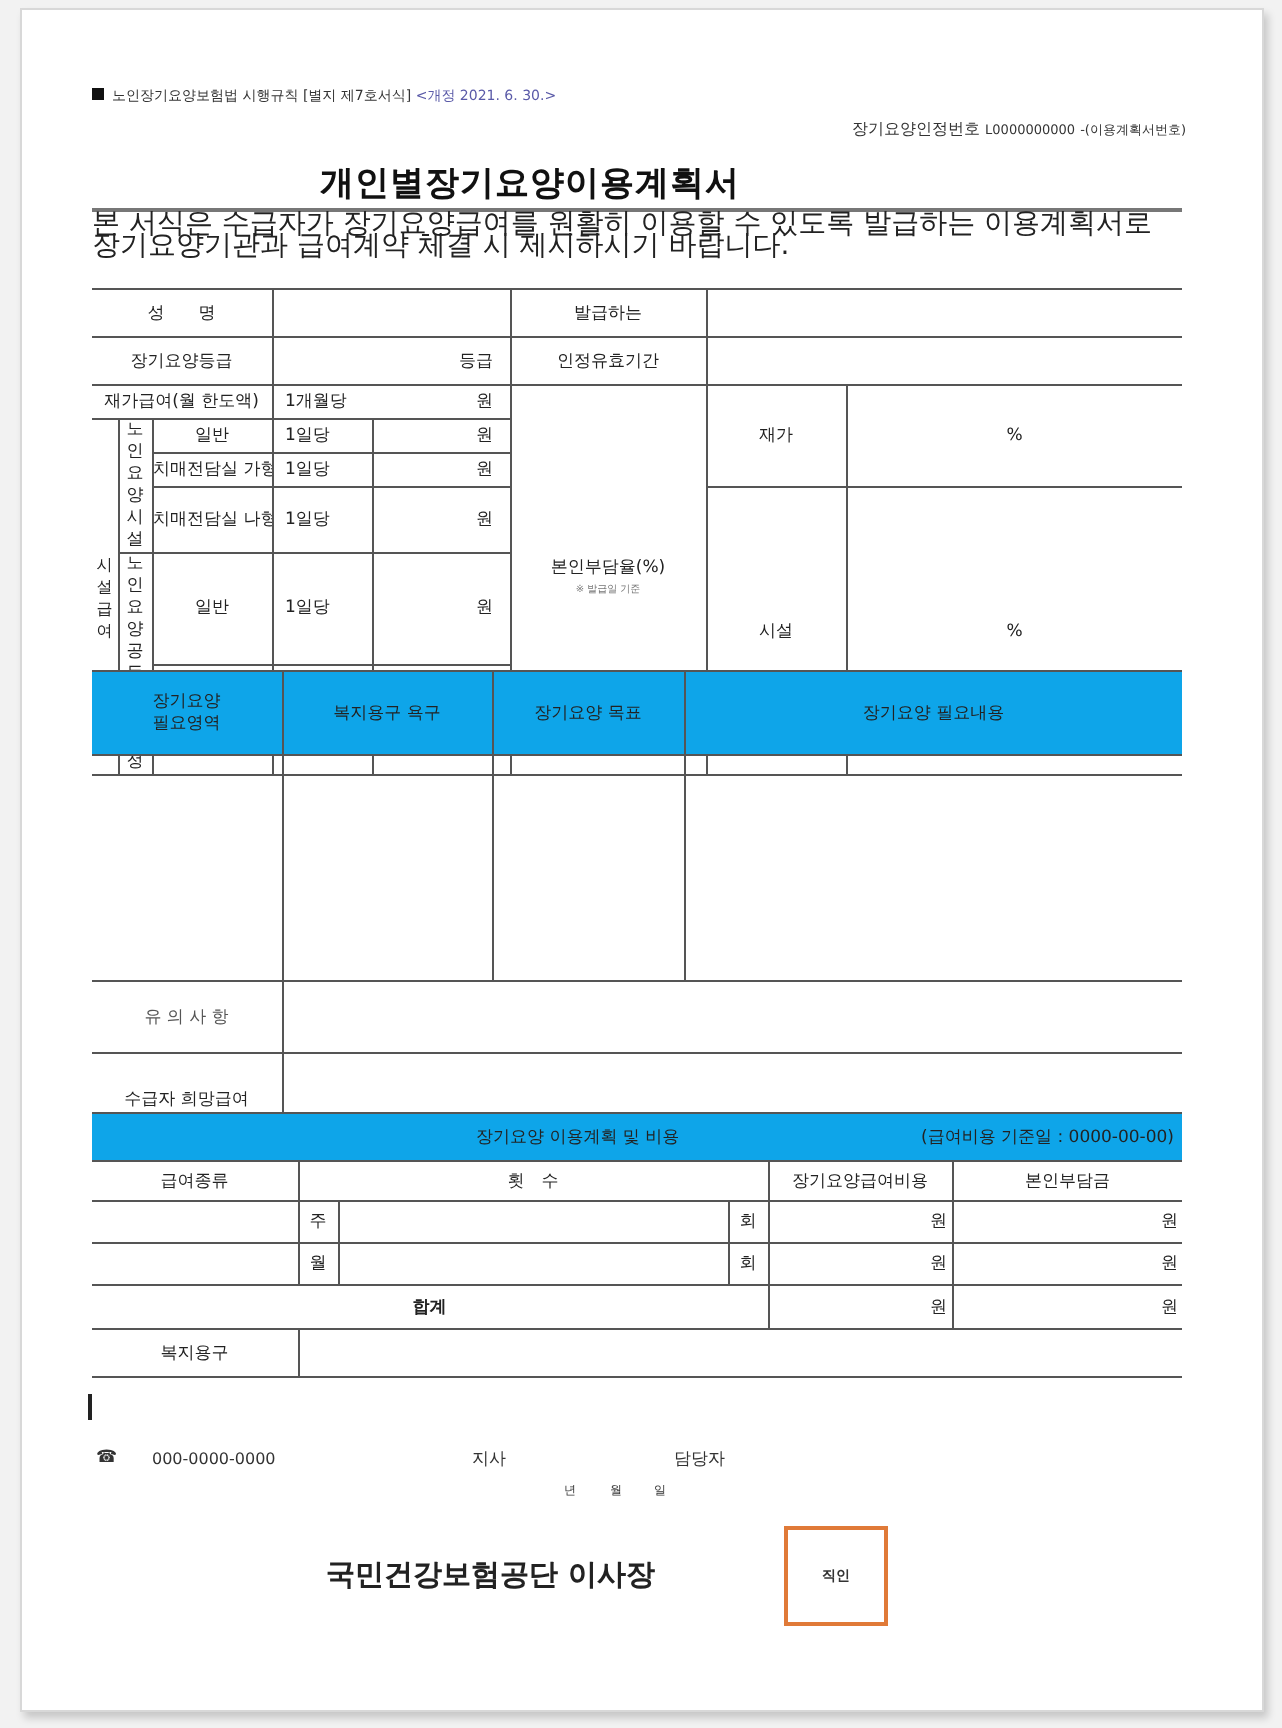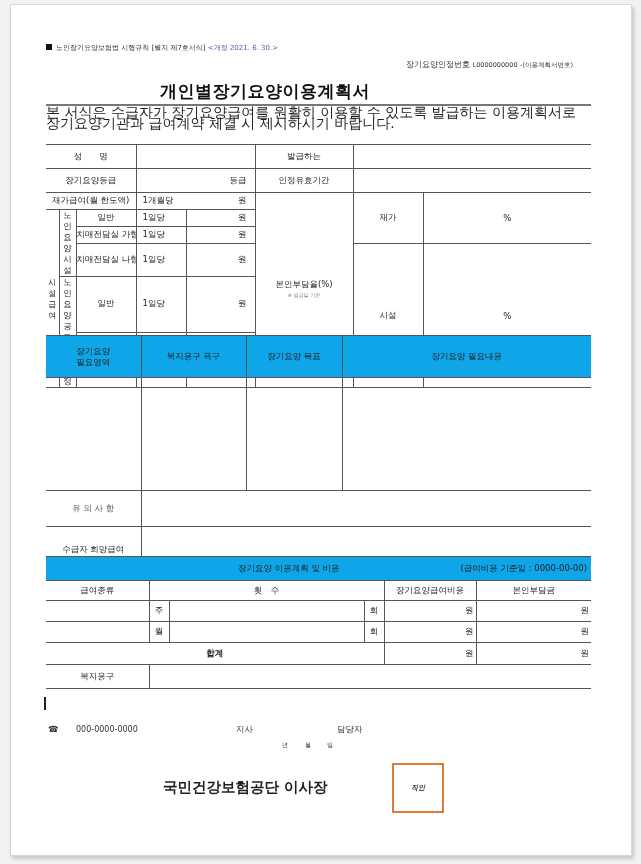--- a/index.html
+++ b/index.html
@@ -9,39 +9,39 @@
     }
     .paper {
       position:absolute; left:10px; top:4px; width:620px; height:850px;
       background:#fff; border:1px solid #d8d8d8;
       box-shadow: 2px 3px 4px rgba(0,0,0,0.18);
     }
     .abs { position:absolute; }
     .hdr-law { left:46px; top:43px; font-size:7px; color:#333; white-space:nowrap; }
     .hdr-law .sq { display:inline-block; width:6px; height:6px; background:#111; margin-right:4px; vertical-align:0; }
     .hdr-law .rev { color:#5a5aa8; }
-    .hdr-no { right:68px; top:59px; font-size:8px; color:#333; white-space:nowrap;text-align:center; }
+    .hdr-no { right:48px; top:59px; font-size:8px; color:#333; white-space:nowrap;text-align:center; }
     .hdr-no .small { font-size:6.5px; }
     .title { left:0; width:530px; top:80px; text-align:center; font-size:17px; font-weight:bold; color:#111; letter-spacing:0.5px; }
     .topline { left:46px; width:545px; top:104px; border-top:2px solid #777; }
     .intro { left:46px; width:548px; top:107px; font-size:14px; line-height:11px; color:#222; }
 
     table.grid { position:absolute; border-collapse:collapse; table-layout:fixed; font-size:8.5px; }
     table.grid td { border:1px solid #555; padding:0; text-align:center; vertical-align:middle; overflow:hidden; white-space:nowrap; }
     table.grid td.r { text-align:right; padding-right:8px;margin-top:40px; }
     table.grid td.l { text-align:left; padding-left:6px; }
     .nolr td:first-child { border-left:none; }
     .nolr td:last-child { border-right:none; }
     .gray { background:#0ea5e9; }
     .thick-top td { border-top:2px solid #666; }
     .vert { white-space:normal !important; line-height:11px; }
     .tiny { font-size:5px; color:#777; display:block; }
     .footer { font-size:8.5px; color:#333; white-space:nowrap; }
     .ceo { left:163px; top:778px; font-size:14.5px; font-weight:bold; color:#222; white-space:nowrap; }
-    .stamp { left:392px; top:763px; width:52px; height:50px; border:2px solid #e07a38; box-sizing:border-box; display:flex; align-items:center; justify-content:center; font-size:7px; color:#333; font-weight:bold;font-style:italic; }
+    .stamp { left:392px; top:763px; width:52px; height:50px; border:2px solid #e07a38; box-sizing:border-box; display:flex; align-items:center; justify-content:center; font-size:7px; color:#333; font-weight:bold; }
     .leftbar { left:44px; top:697px; width:2px; height:13px; background:#222; }
   </style>
 </head>
 <body>
 
 <div class="paper"></div>
 
 <div class="abs hdr-law">
   <span class="sq"></span><span>노인장기요양보험법 시행규칙 [별지 제7호서식]</span>
   <span class="rev">&lt;개정 2021. 6. 30.&gt;</span>

